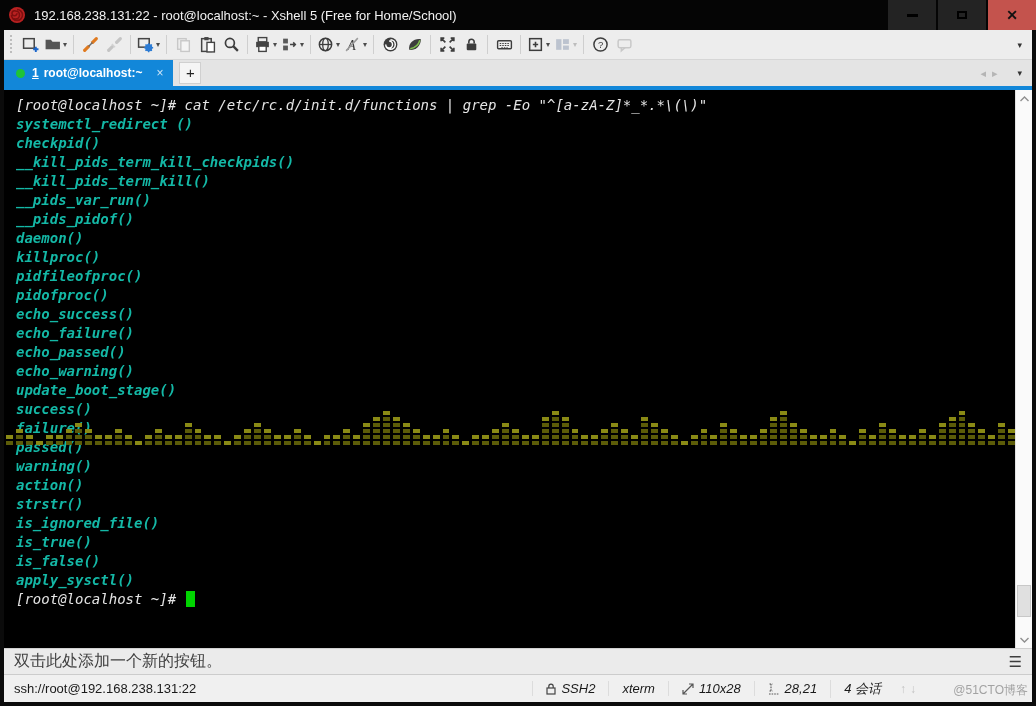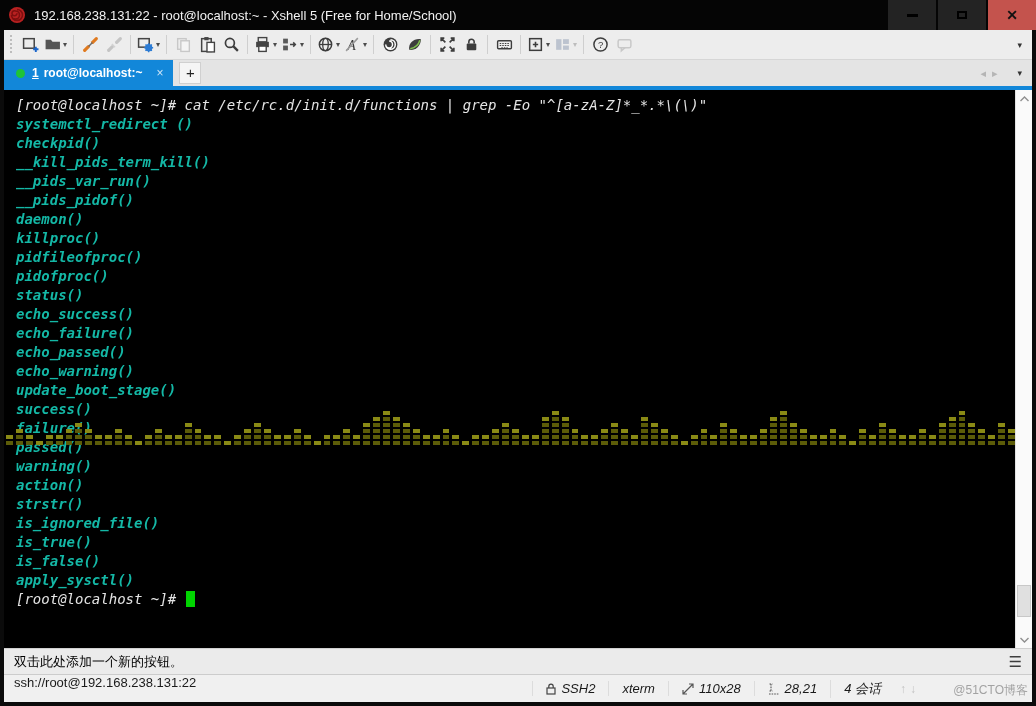--- a/index.html
+++ b/index.html
@@ -60,25 +60,25 @@
 
   
   .scrollbar { flex:0 0 17px; background:#fafafa; border-left:1px solid #e2e2e2; position:relative; }
   .sb-arrow { position:absolute; left:0; width:17px; height:17px; display:flex; align-items:center; justify-content:center; cursor:pointer; }
   .sb-arrow svg { width:9px; height:6px; }
   .sb-up { top:0; } .sb-down { bottom:0; }
   .sb-thumb { position:absolute; left:1px; width:14px; top:495px; height:32px; background:#e0e0e0; border:1px solid #c8c8c8; cursor:pointer; }
 
   
   .quickbar { height:26px; background:#ebebeb; border-top:1px solid #d0d0d0; display:flex; align-items:center; padding:0 10px; flex:0 0 26px; }
-  .quickbar .hint { color:#000000; font-size:13px; }
+  .quickbar .hint { color:#404040; font-size:16px; }
   .quickbar .menu-icon { margin-left:auto; color:#3d3d3d; font-size:15px; cursor:pointer; }
 
   
-  .statusbar { height:28px; background:#f0f0f0; border-top:1px solid #cccccc; display:flex; padding:0 10px; flex:0 0 28px; position:relative; font-size:13px; color:#1a1a1a; }
+  .statusbar { height:28px; background:#f0f0f0; border-top:1px solid #cccccc; display:flex; align-items:center; padding:0 10px; flex:0 0 28px; position:relative; font-size:13px; color:#1a1a1a; }
   .sb-url { white-space:nowrap; }
   .sb-right { margin-left:auto; display:flex; align-items:center; margin-right:96px;font-style:italic; }
   .sb-item { display:flex; align-items:center; padding:0 13px; border-left:1px solid #dcdcdc; white-space:nowrap; }
   .sb-item svg { margin-right:5px; }
   .sb-updown { color:#c2c2c2; font-size:12px; letter-spacing:4px; padding:0 6px; }
   .watermark { position:absolute; right:4px; bottom:3px; color:rgba(110,110,110,0.6); font-size:12px; pointer-events:none; white-space:nowrap; }
 </style>
 </head>
 <body>
 
@@ -783,28 +783,28 @@
           <div class="eq-col">
             <div class="eq-seg"></div>
             <div class="eq-seg"></div>
             <div class="eq-seg top"></div>
           </div>
         </div>
       <div>
           <div class="term-line white">[root@localhost ~]# cat /etc/rc.d/init.d/functions | grep -Eo "^[a-zA-Z]*_*.*\(\)"</div>
           <div class="term-line red">systemctl_redirect ()</div>
           <div class="term-line red">checkpid()</div>
+          <div class="term-line red">__kill_pids_term_kill_checkpids()</div>
           <div class="term-line red">__kill_pids_term_kill()</div>
           <div class="term-line red">__pids_var_run()</div>
           <div class="term-line red">__pids_pidof()</div>
           <div class="term-line red">daemon()</div>
           <div class="term-line red">killproc()</div>
           <div class="term-line red">pidfileofproc()</div>
           <div class="term-line red">pidofproc()</div>
-          <div class="term-line red">status()</div>
           <div class="term-line red">echo_success()</div>
           <div class="term-line red">echo_failure()</div>
           <div class="term-line red">echo_passed()</div>
           <div class="term-line red">echo_warning()</div>
           <div class="term-line red">update_boot_stage()</div>
           <div class="term-line red">success()</div>
           <div class="term-line red">failure()</div>
           <div class="term-line red">passed()</div>
           <div class="term-line red">warning()</div>
           <div class="term-line red">action()</div>

